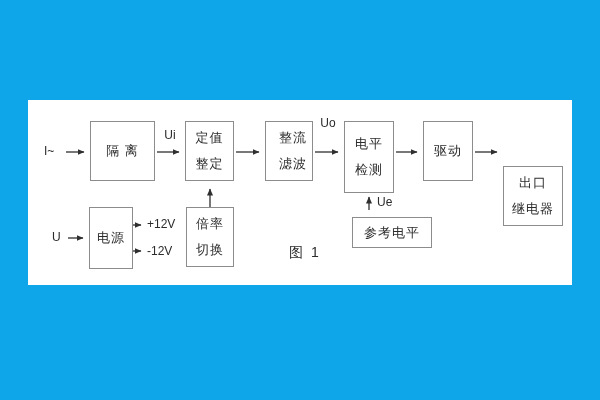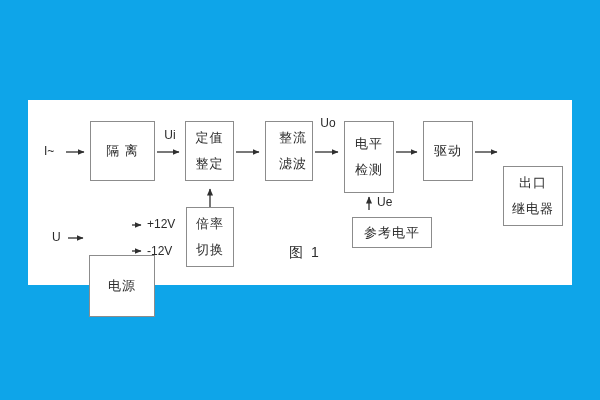--- a/index.html
+++ b/index.html
@@ -76,21 +76,21 @@
 
   <div class="block" style="left:423px; top:121px; width:50px; height:60px;">
     <span>驱动</span>
   </div>
 
   <div class="block" style="left:503px; top:121px; width:60px; height:60px;margin-top:45px;">
     <span>出口</span>
     <span>继电器</span>
   </div>
 
-  <div class="block" style="left:89px; top:207px; width:66px; height:62px;margin-top:48px;">
+  <div class="block" style="left:89px; top:207px; width:44px; height:62px;">
     <span>电源</span>
   </div>
 
   <div class="block" style="left:186px; top:207px; width:48px; height:60px;">
     <span>倍率</span>
     <span>切换</span>
   </div>
 
   <div class="block" style="left:352px; top:217px; width:80px; height:31px;">
     <span>参考电平</span>

